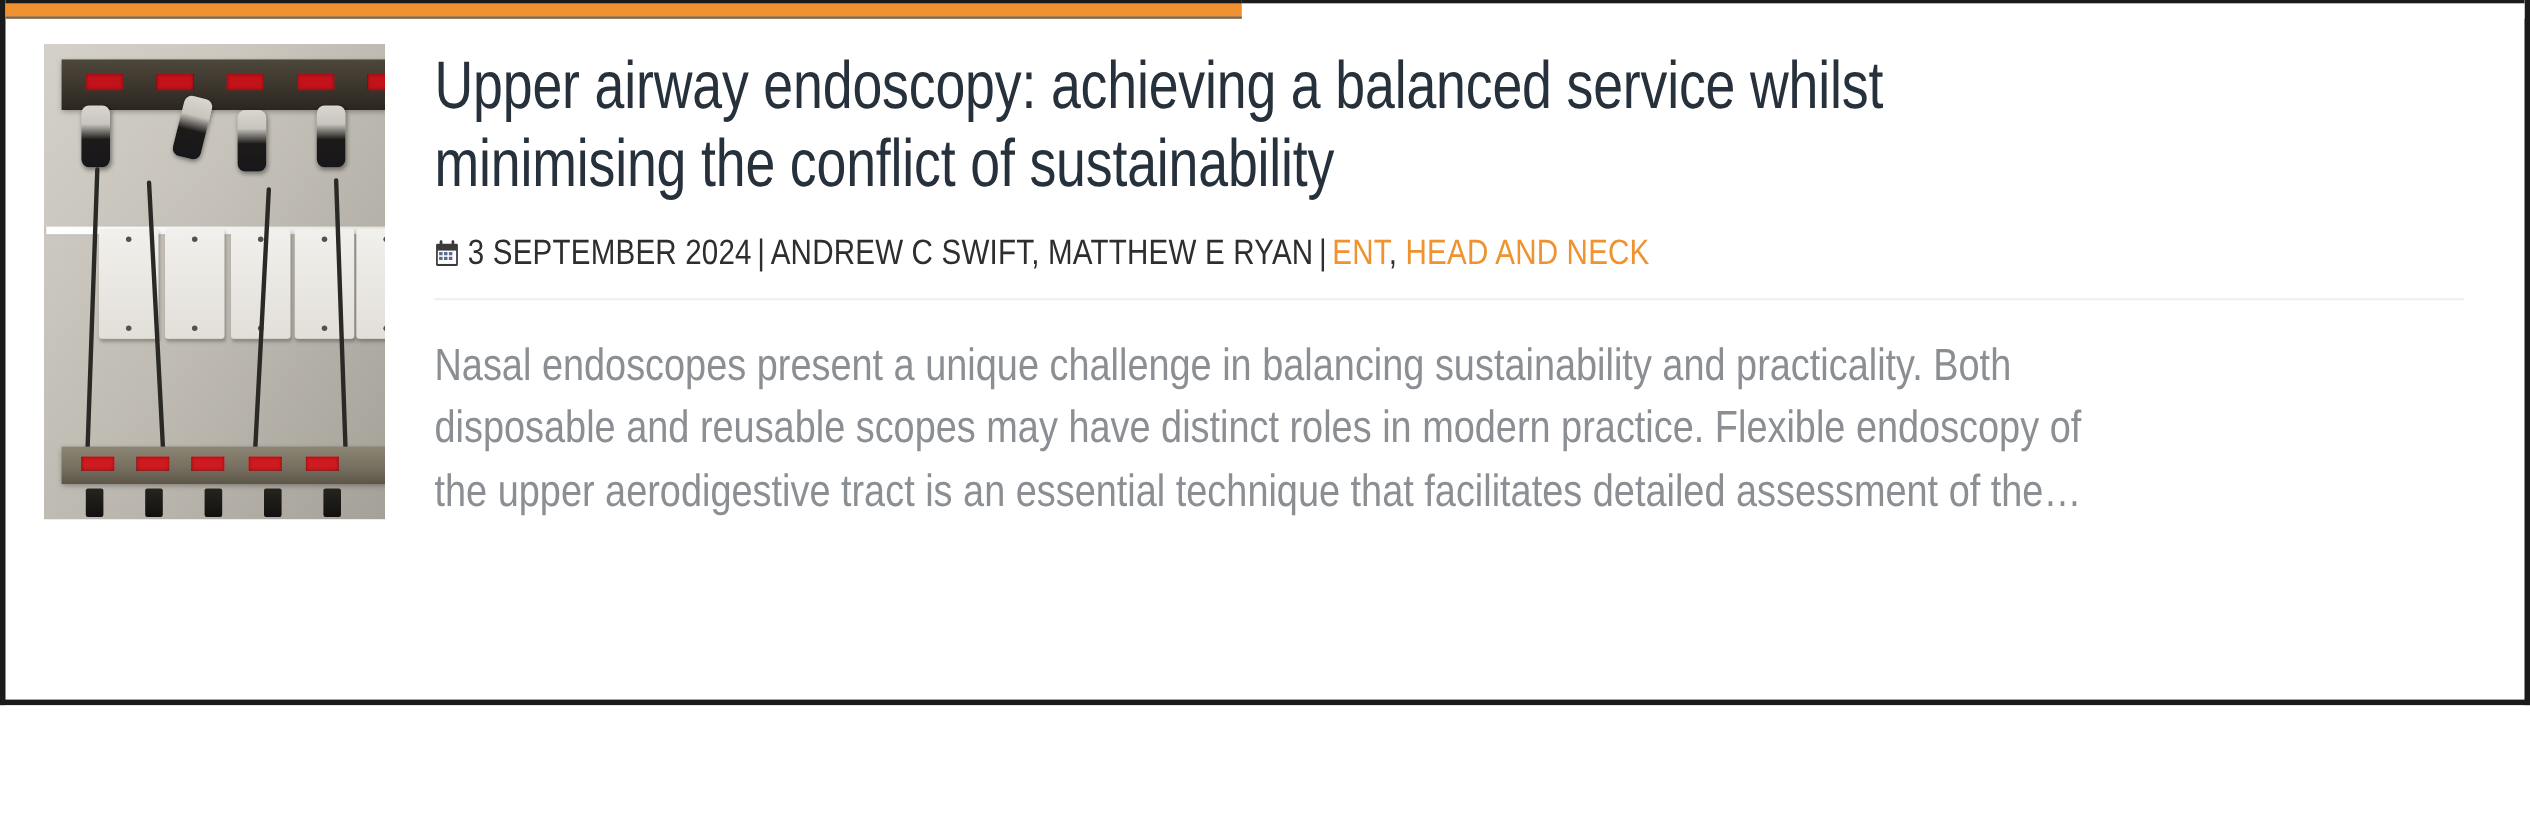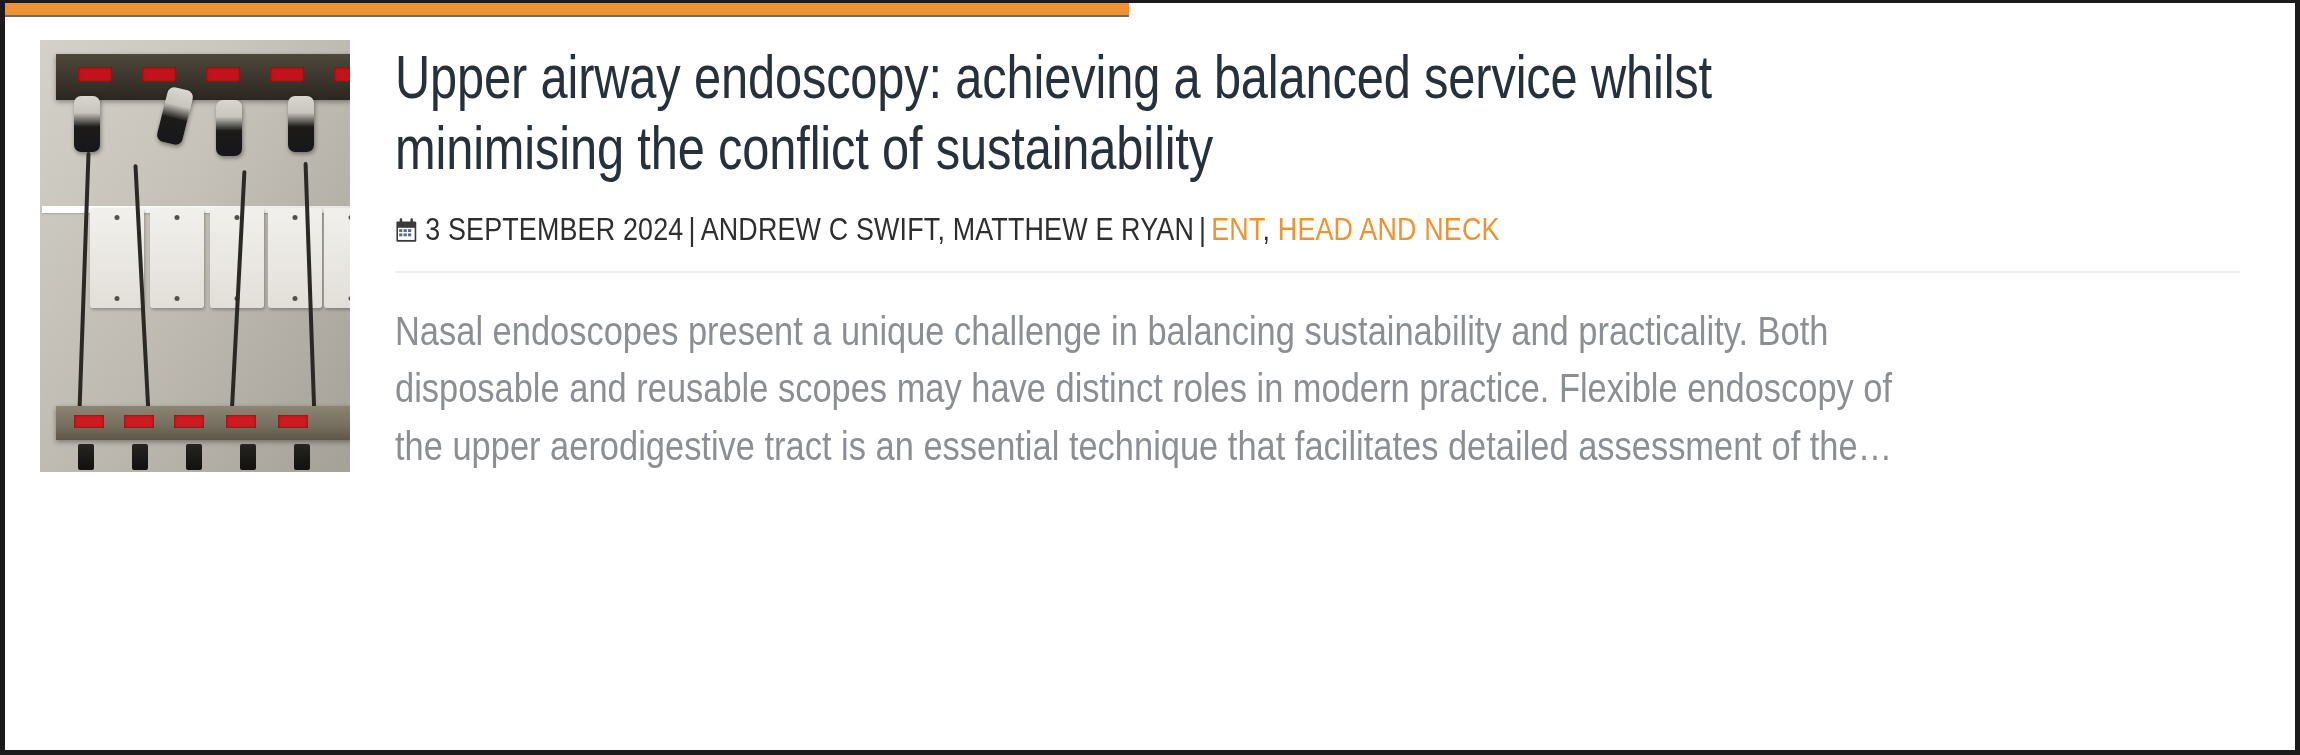--- a/index.html
+++ b/index.html
@@ -12,21 +12,21 @@
     height: 755px;
     overflow: hidden;
     font-family: "Liberation Sans", sans-serif;
   }
 
   
   #page-frame {
     position: relative;
     box-sizing: border-box;
     width: 2300px;
-    height: 755px;
+    height: 641px;
     background: #ffffff;
     border-left: 5px solid #1b1b1b;
     border-right: 5px solid #1b1b1b;
     border-bottom: 5px solid #1b1b1b;
     border-top: 0;
   }
 
   
   #accent-bar {
     position: absolute;

